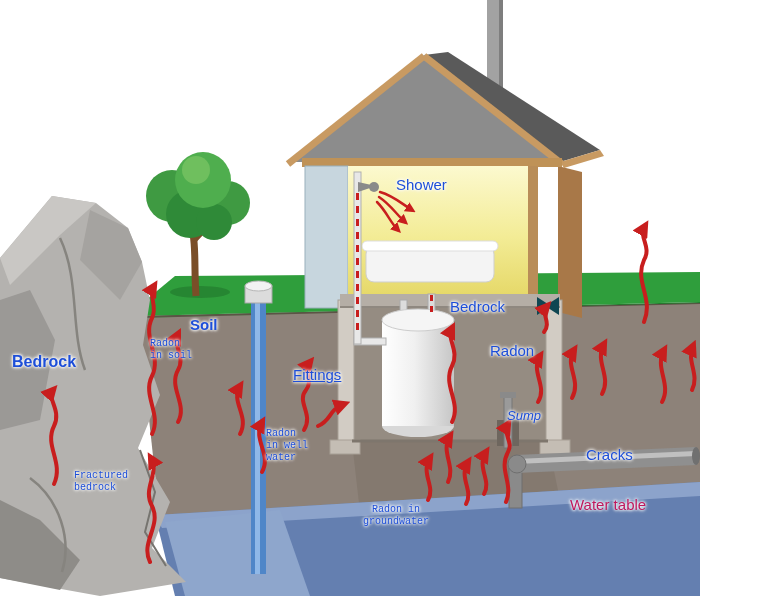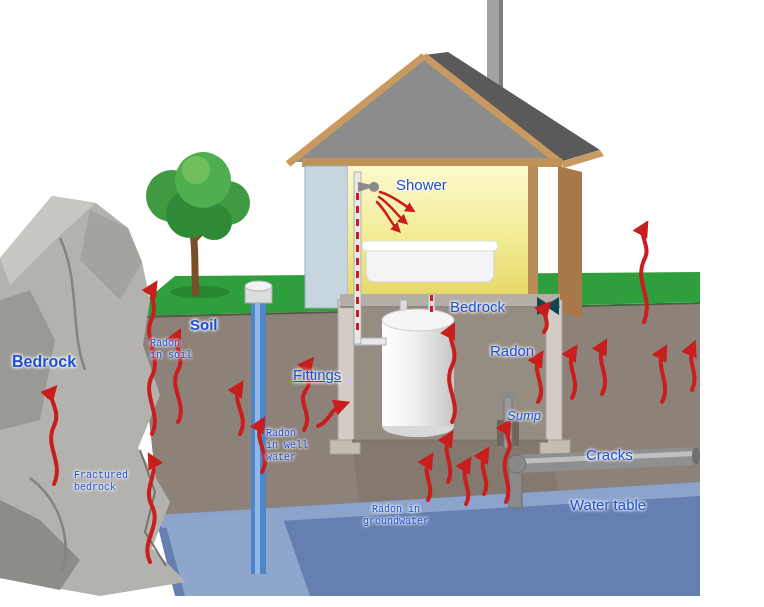--- a/index.html
+++ b/index.html
@@ -5,21 +5,21 @@
   html,body{margin:0;padding:0;background:#ffffff;}
   #stage{position:relative;width:764px;height:607px;background:#ffffff;overflow:hidden;
          font-family:"Liberation Sans",sans-serif;}
   #art{position:absolute;left:0;top:0;}
   .lbl{position:absolute;font-size:15px;color:#1d4ed8;line-height:1.22;white-space:pre-line;
        text-shadow:0 0 3px #fff,0 0 3px #fff,0 0 4px #fff;}
   .bold{font-weight:bold;}
   .sm{font-size:13px;}
   .md{font-size:10px;font-family:Liberation Mono, monospace;}
   .center{text-align:center;}
-  .navy{color:#1d4ed8;}
+  .navy{color:#be185d;}
 </style>
 </head>
 <body>
 
 <div id="stage">
 
 <svg id="art" width="764" height="607" viewBox="0 0 764 607">
   <defs>
     <linearGradient id="roomGrad" x1="0" y1="0" x2="0" y2="1">
       <stop offset="0" stop-color="#fcf9cf"></stop>

